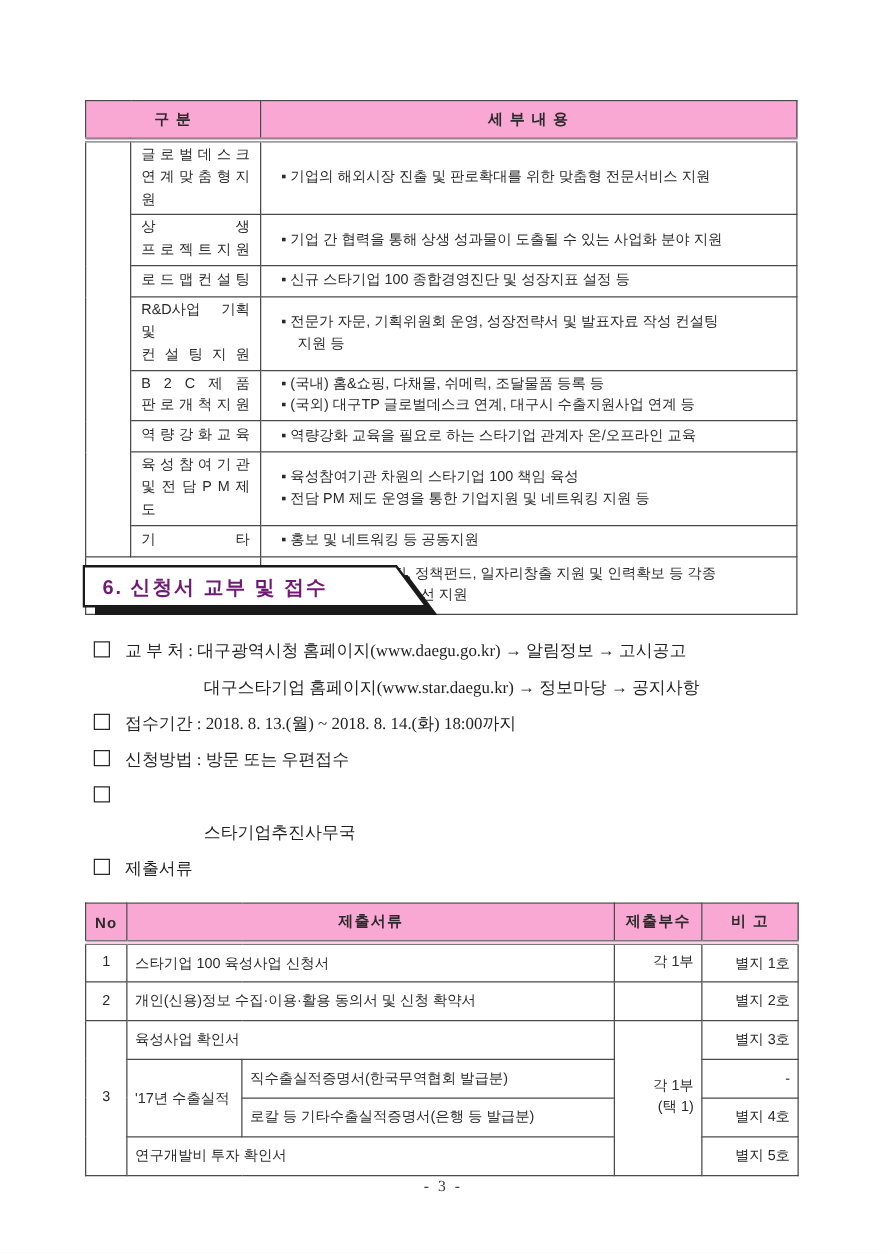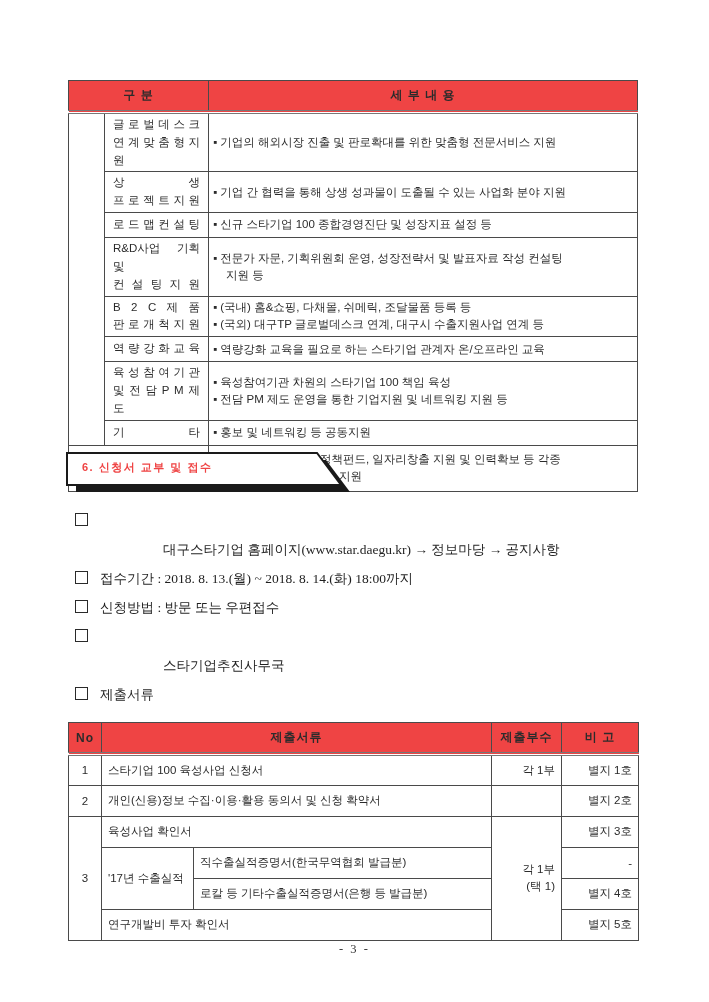--- a/index.html
+++ b/index.html
@@ -11,54 +11,54 @@
     background:#ffffff;
     font-family:"Liberation Sans", sans-serif;
     color:#2b2b2b;
     overflow:hidden;
   }
 
   
   table{border-collapse:collapse;table-layout:fixed;}
   td,th{border:1px solid #4a4a4a;vertical-align:middle;}
   th{
-    background:#ef4444;
+    background:#f9a8d4;
     font-weight:bold;
     font-size:12px;
     letter-spacing:1px;
     border-bottom:4px double #777;
     padding:6px 2px;
   }
 
   
   .support-table{
     position:absolute;left:68px;top:80px;width:570px;
     font-size:11.5px;
   }
   .support-table td{padding:2px 6px;margin-left:44px;}
   .support-table .spacer{padding:0;}
   .support-table .lbl{padding:2px 8px;}
   .support-table .jl{
     text-align:justify;
     text-align-last:justify;
     line-height:1.55;
   }
-  .support-table .det{padding:2px 4px;line-height:1.5;}
+  .support-table .det{padding:2px 16px;line-height:1.5;}
   .support-table .det .cont{padding-left:13px;}
   .rh-hdr{height:28px;}
   .rh1{height:25px;}
   .rh2{height:38px;}
   .rh2b{height:46px;}
 
   
   .sec{position:absolute;left:66px;top:452px;width:290px;height:42px;}
   .sec svg{position:absolute;left:0;top:0;}
   .sec .sec-title{
     position:absolute;left:16px;top:8px;
-    font-size:11px;font-weight:bold;color:#ef4444;
+    font-size:16px;font-weight:bold;color:#701a75;
     letter-spacing:1.5px;white-space:nowrap;
   }
 
   
   .info{
     position:absolute;left:75px;top:506px;width:580px;
     font-family:"Liberation Serif", serif;
     font-size:13.5px;color:#1f1f1f;
   }
   .iline{line-height:29px;white-space:nowrap;}
@@ -192,21 +192,21 @@
   <div class="sec">
     <svg width="290" height="42">
       <polygon points="10,8 260,8 284,40 10,40" fill="#1a1a1a"></polygon>
       <polygon points="1,1 251,1 275,33 1,33" fill="#ffffff" stroke="#1a1a1a" stroke-width="2"></polygon>
     </svg>
     <span class="sec-title">6. 신청서 교부 및 접수</span>
   </div>
 
   <div class="info">
     <div class="iline">
-      <span class="cbx"></span>
+      <span class="cbx"></span><span>교 부 처 : 대구광역시청 홈페이지(www.daegu.go.kr) → 알림정보 → 고시공고</span>
     </div>
     <div class="iline ind">
       <span>대구스타기업 홈페이지(www.star.daegu.kr) → 정보마당 → 공지사항</span>
     </div>
     <div class="iline">
       <span class="cbx"></span><span>접수기간 : 2018. 8. 13.(월) ~ 2018. 8. 14.(화) 18:00까지</span>
     </div>
     <div class="iline">
       <span class="cbx"></span><span>신청방법 : 방문 또는 우편접수</span>
     </div>

